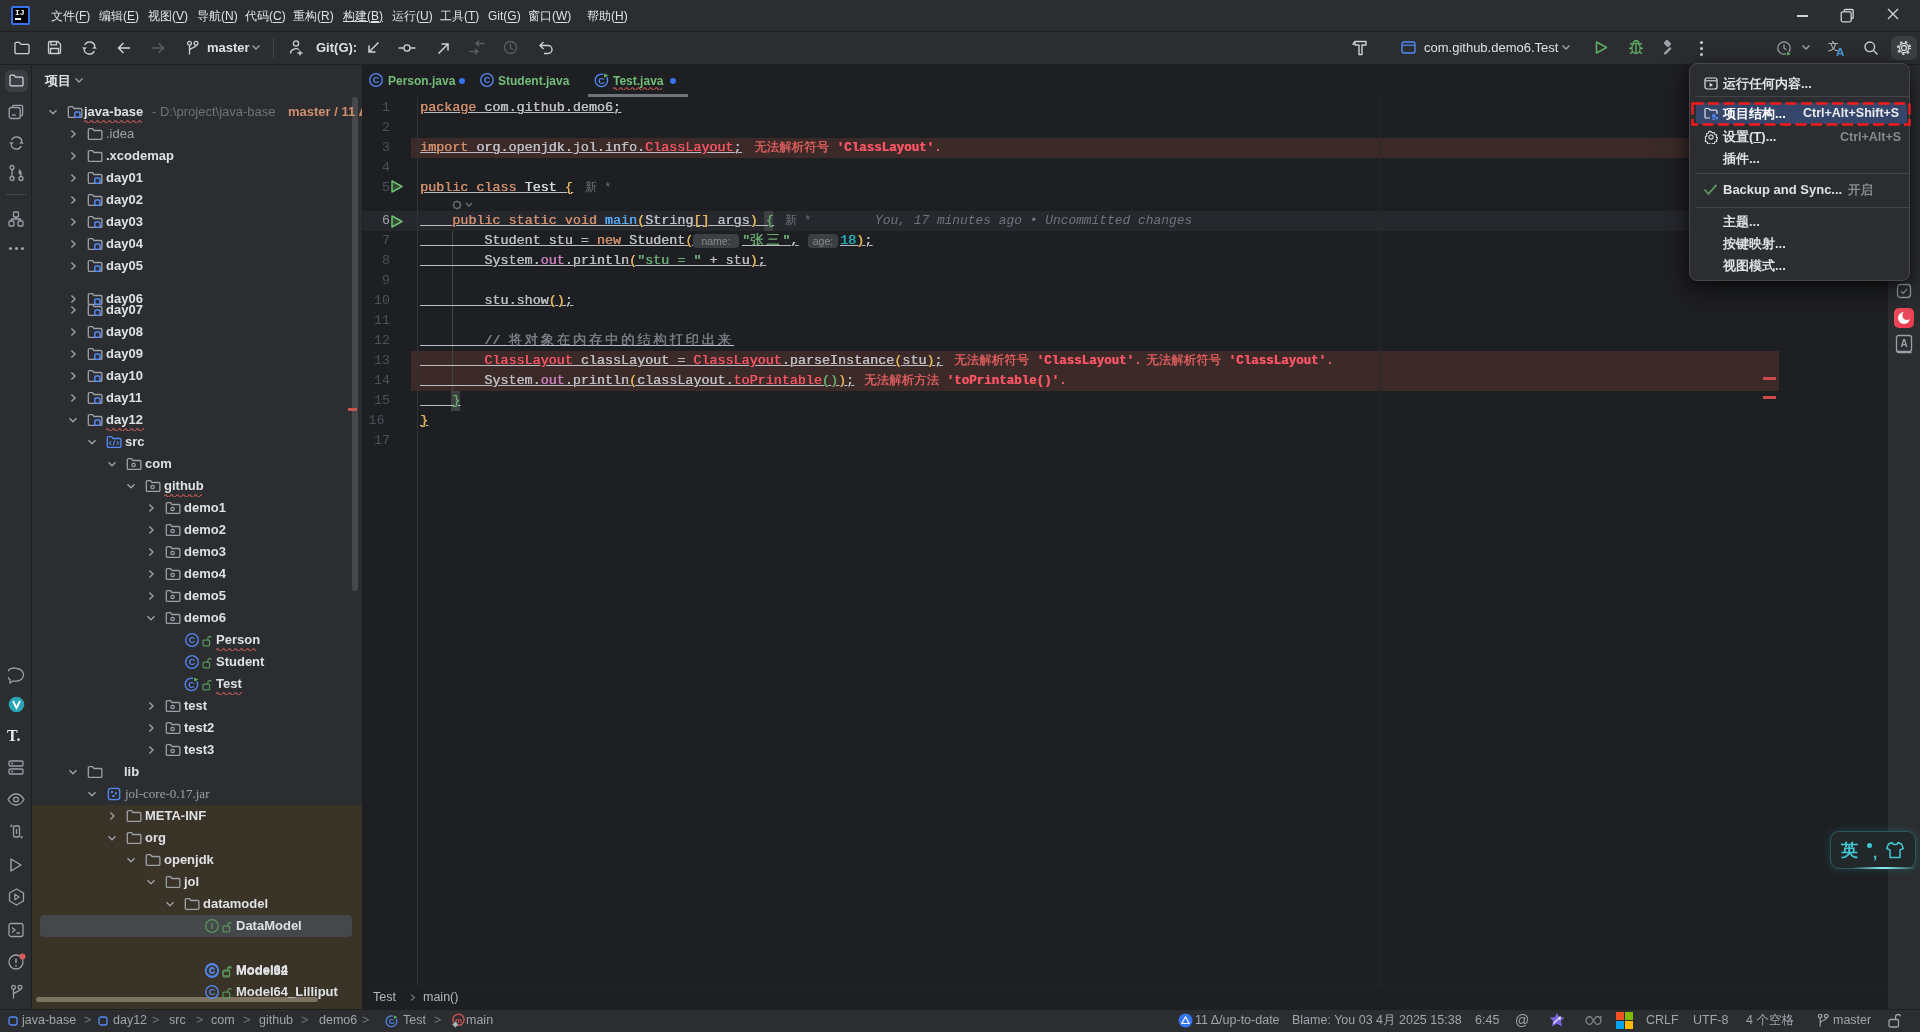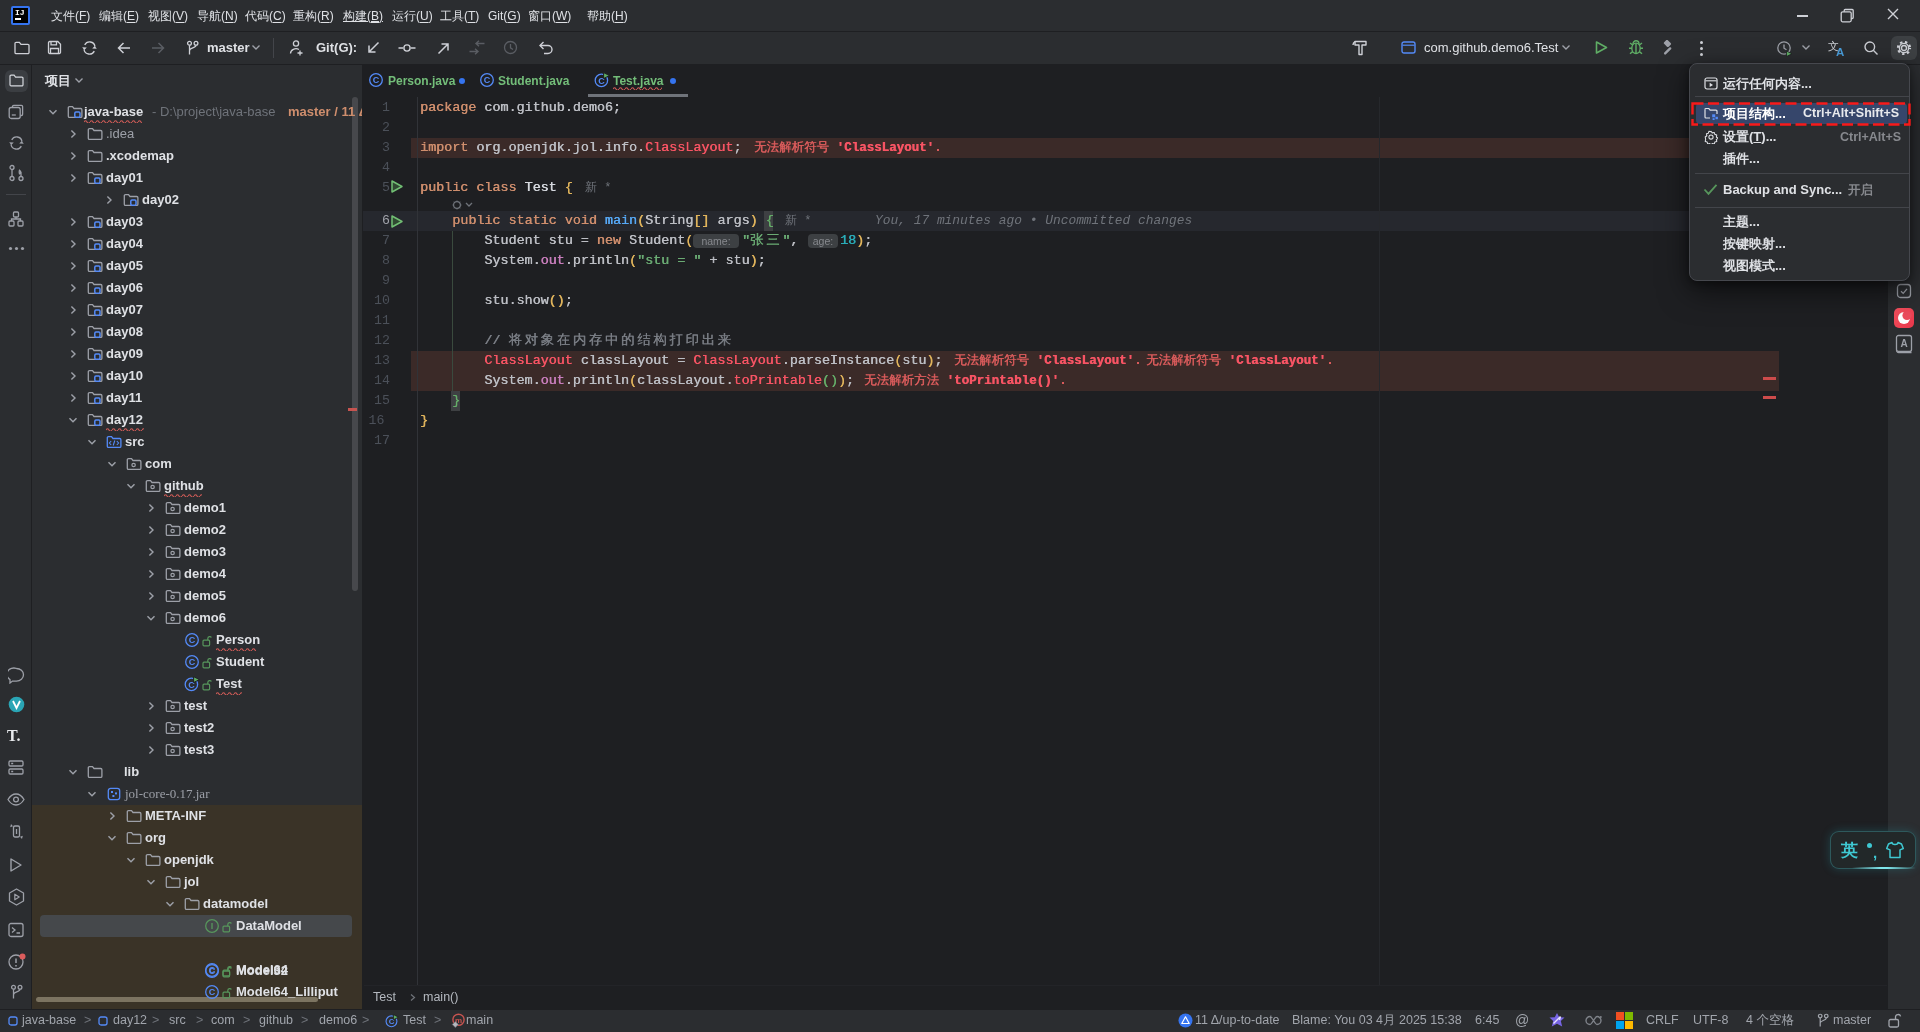--- a/index.html
+++ b/index.html
@@ -13,21 +13,21 @@
 .menuitem u{text-decoration:underline;text-underline-offset:2px;}
 .tbtxt{position:absolute;top:32px;height:32px;line-height:32px;font-size:13px;white-space:nowrap;}
 
 .row{position:absolute;left:0;width:362px;height:22px;line-height:22px;font-size:13px;white-space:nowrap;overflow:hidden;}
 .row .lb{position:absolute;top:0;height:22px;font-weight:600;color:#DFE1E5;}
 .row .dim{color:#9DA0A8;font-weight:400;}
 .grn{color:#73BD79;}
 
 .ln{position:absolute;left:363px;width:27px;text-align:right;font-family:"Liberation Mono",monospace;
     font-size:13.26px;line-height:20px;height:20px;color:#4B5059;}
-.cl{position:absolute;left:420px;font-family:"Liberation Mono",monospace;font-size:13.4px;line-height:20px;height:20px;white-space:pre;color:#BCBEC4;text-shadow:0.4px 0 0 currentColor;}
+.cl{position:absolute;left:420px;font-family:"Liberation Mono",monospace;font-size:13.4px;line-height:20px;height:20px;white-space:pre;color:#BCBEC4;text-shadow:0.4px 0 0 currentColor;text-decoration:underline;}
 .kw{color:#CF8E6D;}
 .er{color:#F75464;}
 .st{color:#6AAB73;}
 .nu{color:#2AACB8;}
 .cm{color:#7A7E85;}
 .fl{color:#C77DBB;}
 .mt{color:#56A8F5;}
 .br{color:#E0B45C;}
 .bg{color:#65AD69;}
 .ann{position:absolute;font-family:"Liberation Mono",monospace;font-size:12.5px;line-height:20px;height:20px;white-space:pre;color:#DB5C5C;text-shadow:0.4px 0 0 currentColor;}
@@ -411,21 +411,21 @@
       </div>
 <div class="row" style="top:167px;">
         <svg class="tg" style="left:68px;">
           <use href="#cvr"></use>
         </svg>
         <svg class="tic" style="left:87px;">
           <use href="#sfoldmod"></use>
         </svg>
         <span class="lb" style="left:106px;">day01</span>
       </div>
-<div class="row" style="top:189px;margin-left:36px;">
+<div class="row" style="top:189px;">
         <svg class="tg" style="left:68px;">
           <use href="#cvr"></use>
         </svg>
         <svg class="tic" style="left:87px;">
           <use href="#sfoldmod"></use>
         </svg>
         <span class="lb" style="left:106px;">day02</span>
       </div>
 <div class="row" style="top:211px;">
         <svg class="tg" style="left:68px;">
@@ -447,21 +447,21 @@
       </div>
 <div class="row" style="top:255px;">
         <svg class="tg" style="left:68px;">
           <use href="#cvr"></use>
         </svg>
         <svg class="tic" style="left:87px;">
           <use href="#sfoldmod"></use>
         </svg>
         <span class="lb" style="left:106px;">day05</span>
       </div>
-<div class="row" style="top:277px;">
+<div class="row" style="top:288px;">
         <svg class="tg" style="left:68px;">
           <use href="#cvr"></use>
         </svg>
         <svg class="tic" style="left:87px;">
           <use href="#sfoldmod"></use>
         </svg>
         <span class="lb" style="left:106px;">day06</span>
       </div>
 <div class="row" style="top:299px;">
         <svg class="tg" style="left:68px;">

